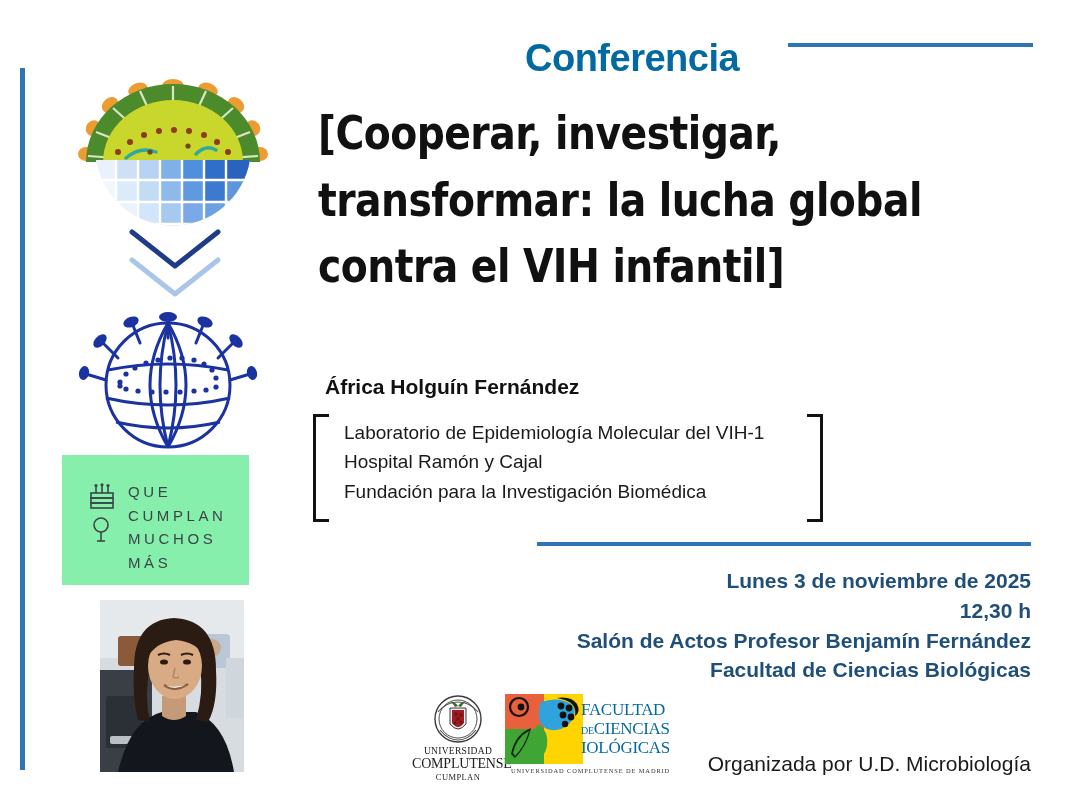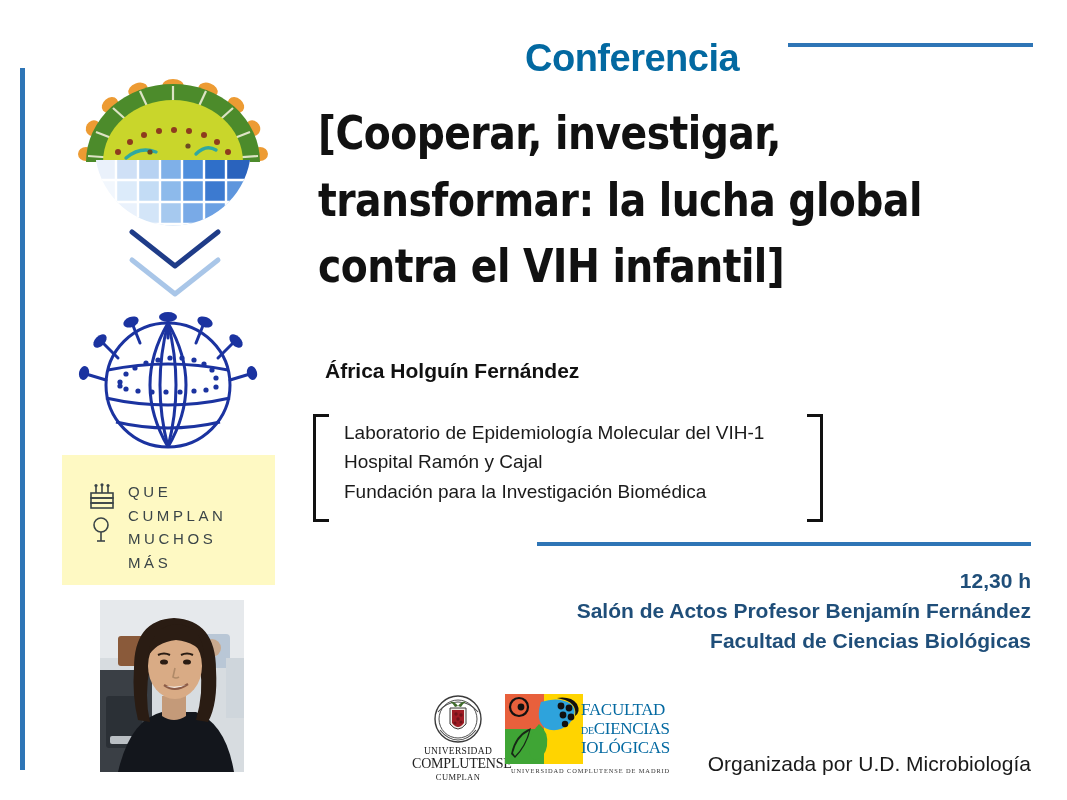--- a/index.html
+++ b/index.html
@@ -35,21 +35,21 @@
     position:absolute; left:318px; top:100px; width:710px;
     font-family:"DejaVu Sans Condensed","Liberation Sans Narrow","Liberation Sans",sans-serif;
     font-size:47px; font-weight:700; color:#111111;
     line-height:1.42; letter-spacing:-0.6px;
     font-stretch:condensed;
     transform:scaleX(0.93); transform-origin:left top;
   }
 
   
   #speaker-name {
-    position:absolute; left:325px; top:359px;
+    position:absolute; left:325px; top:375px;
     font-size:21px; font-weight:700; color:#111111;
   }
   #affil-block {
     position:absolute; left:313px; top:414px;
     width:510px; height:108px;
   }
   #affil-lines {
     position:absolute; left:12px; top:4px;
     font-size:19px; color:#1a1a1a; line-height:1.54;margin-left:19px;
   }
@@ -78,22 +78,22 @@
     font-size:21px; color:#1a1a1a;
   }
 
   
   #virus-globe { position:absolute; left:68px; top:72px; width:210px; height:170px; }
   #chevrons    { position:absolute; left:120px; top:222px; width:110px; height:80px; }
   #blue-globe  { position:absolute; left:68px; top:308px; width:200px; height:145px; }
 
   #cumplan-panel {
     position:absolute; left:62px; top:455px;
-    width:213px; height:130px;
-    background:#fef9c3;
+    width:187px; height:130px;
+    background:#86efac;
   }
   #cumplan-icons { position:absolute; left:27px; top:28px; width:30px; height:62px; }
   #cumplan-text {
     position:absolute; left:66px; top:25px;
     font-size:15px; font-weight:400; color:#3b4548;
     letter-spacing:3.6px; line-height:1.58;
   }
 
   
   #portrait {
@@ -149,20 +149,21 @@
   <div class="bracket" id="bracket-right"></div>
   <div id="affil-lines">
     <div>Laboratorio de Epidemiología Molecular del VIH-1</div>
     <div>Hospital Ramón y Cajal</div>
     <div>Fundación para la Investigación Biomédica</div>
   </div>
 </div>
 
 <div id="details-rule"></div>
 <div id="details">
+  <div>Lunes 3 de noviembre de 2025</div>
   <div>12,30 h</div>
   <div>Salón de Actos Profesor Benjamín Fernández</div>
   <div>Facultad de Ciencias Biológicas</div>
 </div>
 
 <div id="organizer">Organizada por U.D. Microbiología</div>
 
 <div id="virus-globe">
   <svg viewBox="0 0 210 170" width="210" height="170">
     <g>

